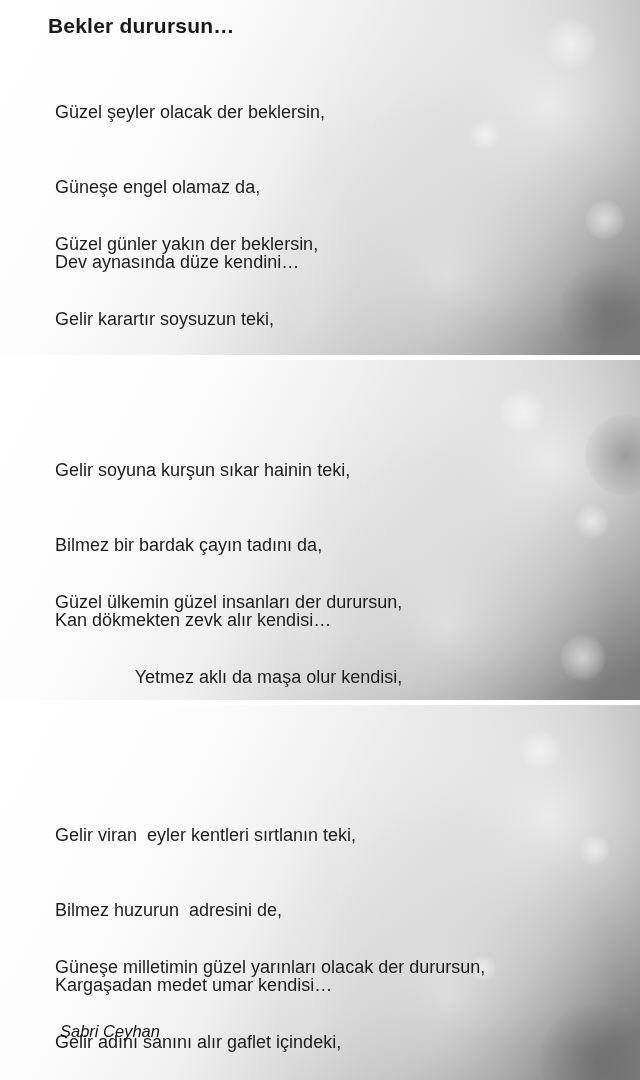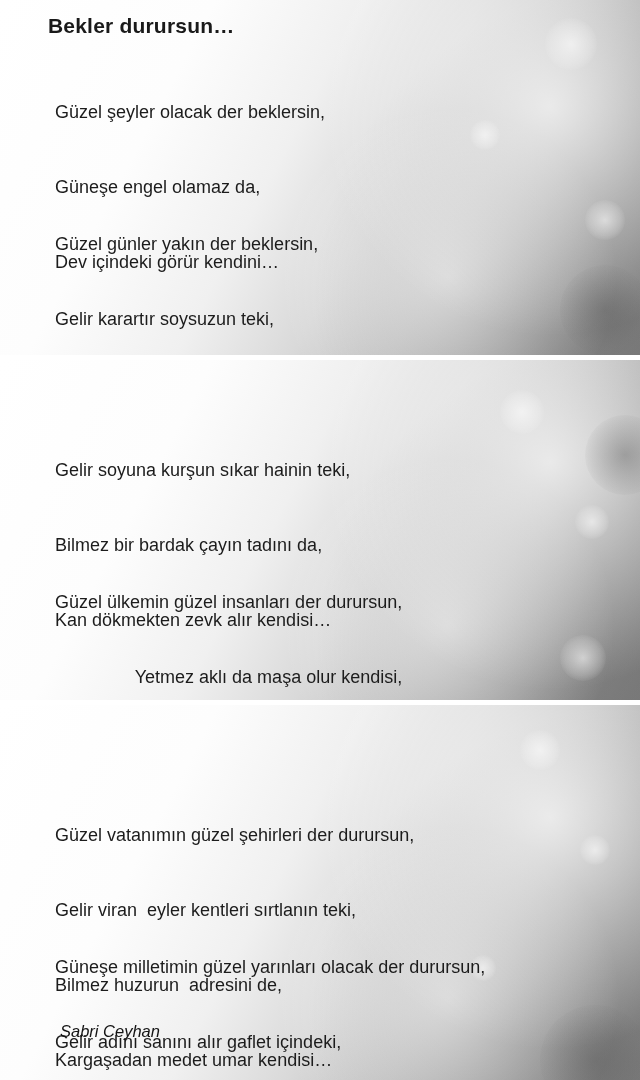--- a/index.html
+++ b/index.html
@@ -107,21 +107,21 @@
     <div class="bokeh" style="left:470px; top:120px; width:30px; height:30px;"></div>
     <div class="bokeh" style="left:585px; top:200px; width:40px; height:40px;"></div>
     <div class="dark-blob" style="left:560px; top:265px; width:90px; height:90px;"></div>
 
     <div class="content">
       <div class="poem-title">Bekler durursun…</div>
 
       <div class="stanza" style="top:50px;">
         <span class="line">Güzel şeyler olacak der beklersin,</span>
         <span class="line">Güneşe engel olamaz da,</span>
-        <span class="line">Dev içindeki görür kendini…</span>
+        <span class="line">Dev aynasında düze kendini…</span>
       </div>
 
       <div class="stanza" style="top:182px;">
         <span class="line">Güzel günler yakın der beklersin,</span>
         <span class="line">Gelir karartır soysuzun teki,</span>
         
         
       </div>
     </div>
   </div>
@@ -155,21 +155,20 @@
 
   <div class="panel panel-3">
     <div class="bg"></div>
     <div class="bokeh" style="left:520px; top:25px; width:40px; height:40px;"></div>
     <div class="bokeh" style="left:580px; top:130px; width:30px; height:30px;"></div>
     <div class="bokeh" style="left:470px; top:250px; width:26px; height:26px;"></div>
     <div class="dark-blob" style="left:540px; top:300px; width:110px; height:110px;"></div>
 
     <div class="content">
       <div class="stanza" style="top:68px;">
-        <span class="line">Güzel vatanımın güzel şehirleri der durursun,</span>
         <span class="line">Gelir viran  eyler kentleri sırtlanın teki,</span>
         <span class="line">Bilmez huzurun  adresini de,</span>
         <span class="line">Kargaşadan medet umar kendisi…</span>
       </div>
 
       <div class="stanza" style="top:200px;">
         <span class="line">Güneşe milletimin güzel yarınları olacak der durursun,</span>
         <span class="line">Gelir adını sanını alır gaflet içindeki,</span>
         
         

